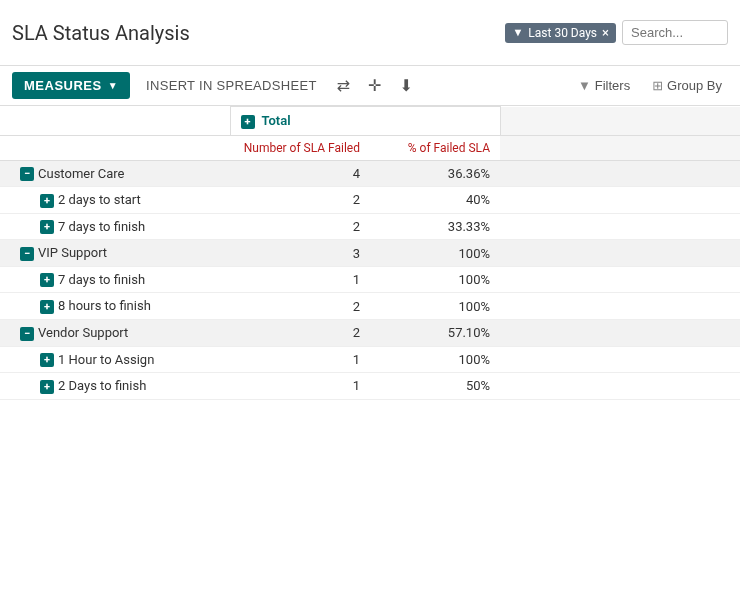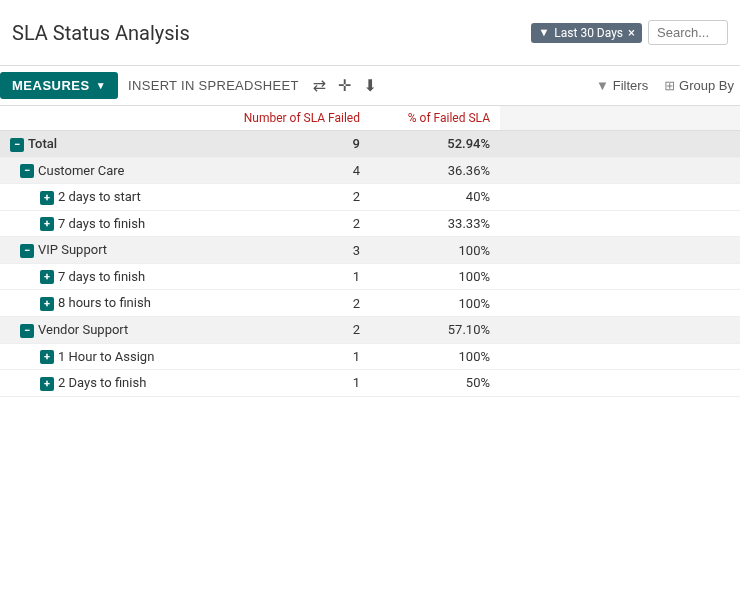--- a/index.html
+++ b/index.html
@@ -48,31 +48,31 @@
       cursor: pointer;
       font-size: 13px;
       line-height: 1;
     }
     .search-box {
       border: 1px solid #ccc;
       border-radius: 3px;
       padding: 4px 8px;
       font-size: 13px;
       color: #999;
-      width: 80px;
+      width: 106px;
       outline: none;
     }
 
     
     .toolbar {
       display: flex;
       align-items: center;
-      padding: 6px 0;
+      padding: 6px 12px;
       border-bottom: 1px solid #ddd;
-      gap: 4px;
+      gap: 10px;
       background: #fff;
     }
     .measures-btn {
       background: #006e6d;
       color: #fff;
       border: none;
       border-radius: 3px;
       padding: 6px 12px;
       font-size: 13px;
       font-weight: 600;
@@ -271,32 +271,34 @@
   <table>
     <colgroup>
       <col class="label-col">
       <col class="num-col">
       <col class="pct-col">
       <col class="right-pad">
     </colgroup>
     <thead>
       <tr>
         <th class="empty-header"></th>
+        <th class="group-header" colspan="2">
+          <span class="expand-icon">+</span>
+          <span>Total</span>
+        </th>
+        <th class="right-bg"></th>
+      </tr>
+      <tr>
+        <th class="empty-header"></th>
         <th class="col-header">Number of SLA Failed</th>
         <th class="col-header">% of Failed SLA</th>
         <th class="right-bg"></th>
       </tr>
     </thead>
     <tbody id="table-body">
-    <tr class="row-total">
-          <td class="label-cell"><span class="collapse-icon">−</span><span>Total</span></td>
-          <td class="num-cell">9</td>
-          <td class="pct-cell">52.94%</td>
-          <td class="right-pad-cell" style="background: rgb(232, 232, 232);"></td>
-        </tr>
         <tr class="row-l1">
           <td class="label-cell indent-1"><span class="collapse-icon">−</span><span>Customer Care</span></td>
           <td class="num-cell">4</td>
           <td class="pct-cell">36.36%</td>
           <td class="right-pad-cell" style="background: rgb(242, 242, 242);"></td>
         </tr>
         <tr class="row-l2">
           <td class="label-cell indent-2"><span class="expand-icon">+</span><span>2 days to start</span></td>
           <td class="num-cell">2</td>
           <td class="pct-cell">40%</td>

